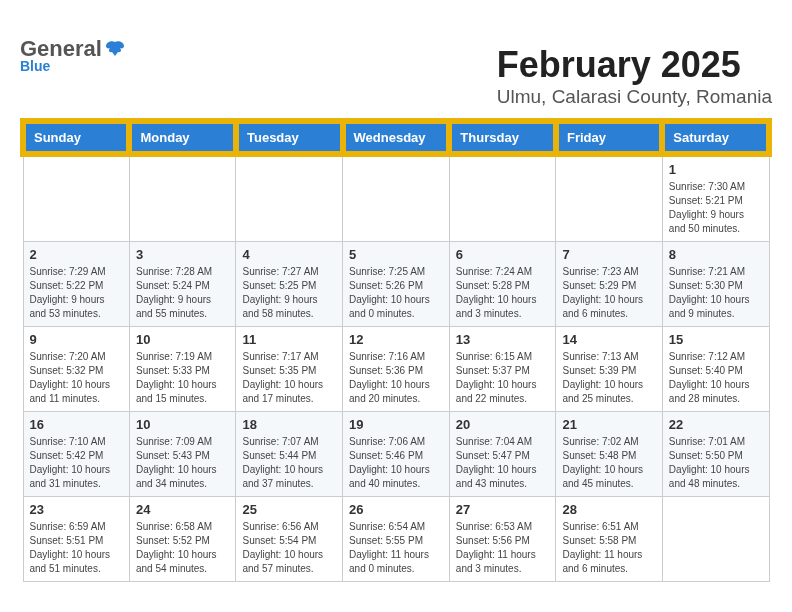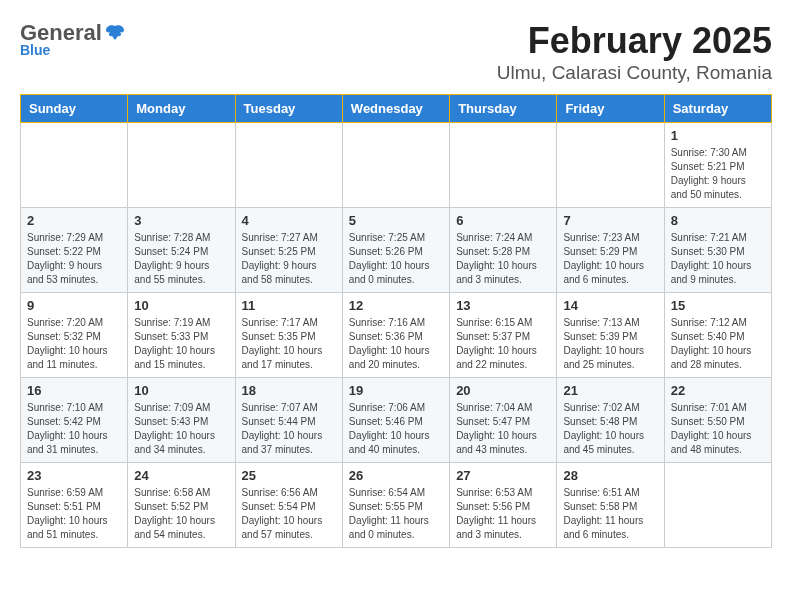--- a/index.html
+++ b/index.html
@@ -13,23 +13,25 @@
     .header-section {
       display: flex;
       justify-content: space-between;
       align-items: flex-start;
       margin-bottom: 10px;
     }
     .logo {
       display: flex;
       flex-direction: column;
       align-items: flex-start;
+      margin-top: 16px;
     }
     .title-section {
-      text-align: right;
+      text-align: left;
+      margin-top: 24px;
     }
     .month-title {
       font-size: 36px;
       font-weight: bold;
       color: #222;
     }
     .location-subtitle {
       font-size: 19px;
       color: #555;
     }
@@ -38,21 +40,21 @@
       border-collapse: collapse;
       border: 1px solid #ccc;
     }
     .calendar th {
       background-color: #2b7fd4;
       color: white;
       text-align: left;
       padding: 6px 8px;
       font-size: 13px;
       font-weight: bold;
-      border: 1px solid #eab308;
+      border: 6px solid #eab308;
     }
     .calendar td {
       vertical-align: top;
       padding: 5px 6px;
       border: 1px solid #ccc;
       width: 107px;
       min-height: 90px;
       font-size: 10.5px;
       color: #333;
       background: #fff;

